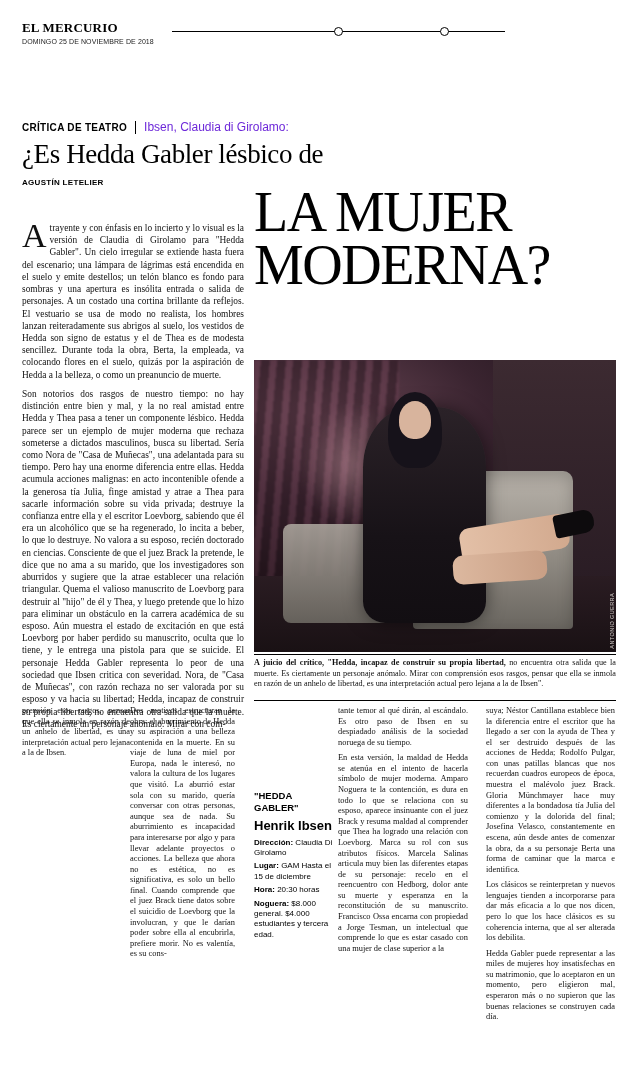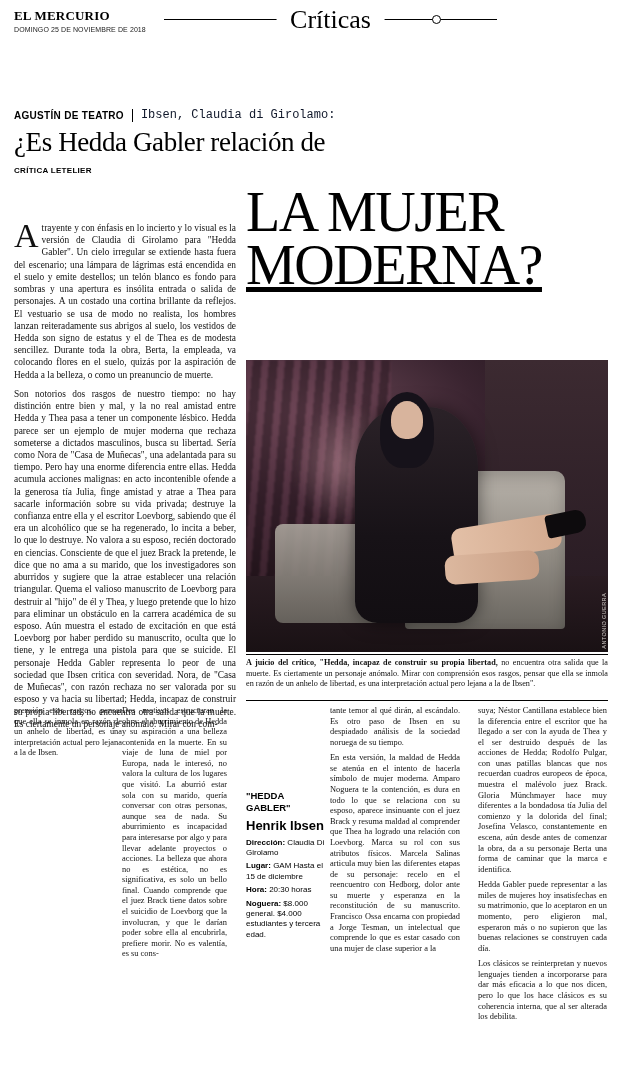--- a/index.html
+++ b/index.html
@@ -9,21 +9,22 @@
     height: 1069px;
     background: #ffffff;
     font-family: "Liberation Serif", serif;
     color: #111111;
     overflow: hidden;
   }
   .page {
     position: relative;
     width: 511px;
     height: 1069px;
-    padding: 0 14px;
+    padding: 12px 14px;
+    margin-left: 8px;
   }
 
   
   .masthead {
     display: flex;
     align-items: flex-start;
     padding-top: 8px;
     height: 46px;
   }
   .mast-left { width: 150px; }
@@ -90,23 +91,23 @@
     font-size: 10px;
     letter-spacing: .3px;
     color: #000;
   }
   .kicker-sep {
     width: 1px;
     height: 13px;
     background: #000;
   }
   .kicker-sub {
-    font-family: Liberation Mono, monospace;
+    font-family: Liberation Sans, sans-serif;
     font-size: 12px;
-    color: #0f172a;
+    color: #6d28d9;
   }
 
   
   .headline {
     margin-top: 6px;
     font-family: "Liberation Serif", serif;
     font-size: 27px;
     line-height: 1.05;
     letter-spacing: -.4px;
     color: #000;
@@ -124,21 +125,21 @@
     top: 186px;
     left: 246px;
     width: 362px;
     font-family: "Liberation Serif", serif;
     font-size: 56px;
     line-height: .95;
     letter-spacing: -1.5px;
     color: #000;
     text-align: left;
   }
-  .headline-big .l2 { display: block; text-decoration: underline; }
+  .headline-big .l2 { display: block; }
 
   
   .intro-col {
     position: absolute;
     top: 222px;
     left: 14px;
     width: 222px;
     font-size: 9.4px;
     line-height: 1.3;
     text-align: justify;
@@ -326,32 +327,31 @@
 
   <div class="masthead">
     <div class="mast-left">
       <div class="mast-logo">EL MERCURIO</div>
       <div class="mast-date">DOMINGO 25 DE NOVIEMBRE DE 2018</div>
     </div>
     <div class="mast-rule">
       <div class="line"></div>
       <div class="dot d1"></div>
       <div class="dot d2"></div>
-      <div class="mast-section">Críticas</div>
     </div>
   </div>
 
   <div class="kicker-wrap">
-    <span class="kicker">AGUSTÍN DE TEATRO</span>
+    <span class="kicker">CRÍTICA DE TEATRO</span>
     <span class="kicker-sep"></span>
     <span class="kicker-sub">Ibsen, Claudia di Girolamo:</span>
   </div>
 
-  <div class="headline">¿Es Hedda Gabler relación de</div>
-  <div class="byline">CRÍTICA LETELIER</div>
+  <div class="headline">¿Es Hedda Gabler lésbico de</div>
+  <div class="byline">AGUSTÍN LETELIER</div>
 
   <div class="headline-big">
     <span>LA MUJER</span>
     <span class="l2">MODERNA?</span>
   </div>
 
   <div class="intro-col">
     <p class="dropcap">Atrayente y con énfasis en lo incierto y lo visual es la versión de Claudia di Girolamo para "Hedda Gabler". Un cielo irregular se extiende hasta fuera del escenario; una lámpara de lágrimas está encendida en el suelo y emite destellos; un telón blanco es fondo para sombras y una apertura es insólita entrada o salida de personajes. A un costado una cortina brillante da reflejos. El vestuario se usa de modo no realista, los hombres lanzan reiteradamente sus abrigos al suelo, los vestidos de Hedda son signo de estatus y el de Thea es de modesta sencillez. Durante toda la obra, Berta, la empleada, va colocando flores en el suelo, quizás por la aspiración de Hedda a la belleza, o como un preanuncio de muerte.</p>
     <p>Son notorios dos rasgos de nuestro tiempo: no hay distinción entre bien y mal, y la no real amistad entre Hedda y Thea pasa a tener un componente lésbico. Hedda parece ser un ejemplo de mujer moderna que rechaza someterse a dictados masculinos, busca su libertad. Sería como Nora de "Casa de Muñecas", una adelantada para su tiempo. Pero hay una enorme diferencia entre ellas. Hedda acumula acciones malignas: en acto incontenible ofende a la generosa tía Julia, finge amistad y atrae a Thea para sacarle información sobre su vida privada; destruye la confianza entre ella y el escritor Loevborg, sabiendo que él era un alcohólico que se ha regenerado, lo incita a beber, lo que lo destruye. No valora a su esposo, recién doctorado en ciencias. Consciente de que el juez Brack la pretende, le dice que no ama a su marido, que los investigadores son aburridos y sugiere que la atrae establecer una relación triangular. Quema el valioso manuscrito de Loevborg para destruir al "hijo" de él y Thea, y luego pretende que lo hizo para eliminar un obstáculo en la carrera académica de su esposo. Aún muestra el estado de excitación en que está Loevborg por haber perdido su manuscrito, oculta que lo tiene, y le entrega una pistola para que se suicide. El personaje Hedda Gabler representa lo peor de una sociedad que Ibsen critica con severidad. Nora, de "Casa de Muñecas", con razón rechaza no ser valorada por su esposo y va hacia su libertad; Hedda, incapaz de construir su propia libertad, no encuentra otra salida que la muerte. Es ciertamente un personaje anómalo. Mirar con com-</p>
   </div>
@@ -410,17 +410,17 @@
     </div>
   </div>
 
   <div class="mcol c4">
     <p>tante temor al qué dirán, al escándalo. Es otro paso de Ibsen en su despiadado análisis de la sociedad noruega de su tiempo.</p>
     <p>En esta versión, la maldad de Hedda se atenúa en el intento de hacerla símbolo de mujer moderna. Amparo Noguera te la contención, es dura en todo lo que se relaciona con su esposo, aparece insinuante con el juez Brack y resuma maldad al comprender que Thea ha logrado una relación con Loevborg. Marca su rol con sus atributos físicos. Marcela Salinas articula muy bien las diferentes etapas de su personaje: recelo en el reencuentro con Hedborg, dolor ante su muerte y esperanza en la reconstitución de su manuscrito. Francisco Ossa encarna con propiedad a Jorge Tesman, un intelectual que comprende lo que es estar casado con una mujer de clase superior a la</p>
   </div>
 
   <div class="mcol c5">
     <p>suya; Néstor Cantillana establece bien la diferencia entre el escritor que ha llegado a ser con la ayuda de Thea y el ser destruido después de las acciones de Hedda; Rodolfo Pulgar, con unas patillas blancas que nos recuerdan cuadros europeos de época, muestra el malévolo juez Brack. Gloria Münchmayer hace muy diferentes a la bondadosa tía Julia del comienzo y la dolorida del final; Josefina Velasco, constantemente en escena, aún desde antes de comenzar la obra, da a su personaje Berta una forma de caminar que la marca e identifica.</p>
+    <p>Los clásicos se reinterpretan y nuevos lenguajes tienden a incorporarse para dar más eficacia a lo que nos dicen, pero lo que los hace clásicos es su coherencia interna, que al ser alterada los debilita.</p>
     <p>Hedda Gabler puede representar a las miles de mujeres hoy insatisfechas en su matrimonio, que lo aceptaron en un momento, pero eligieron mal, esperaron más o no supieron que las buenas relaciones se construyen cada día.</p>
-    <p>Los clásicos se reinterpretan y nuevos lenguajes tienden a incorporarse para dar más eficacia a lo que nos dicen, pero lo que los hace clásicos es su coherencia interna, que al ser alterada los debilita.</p>
   </div>
 
 </div>
 
 </body></html>

